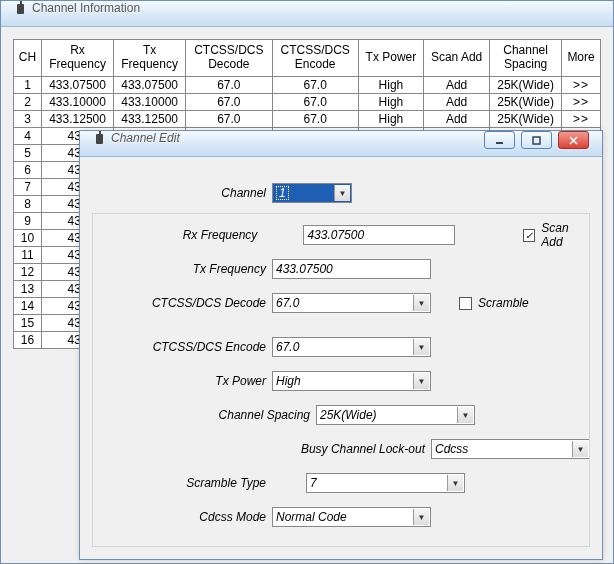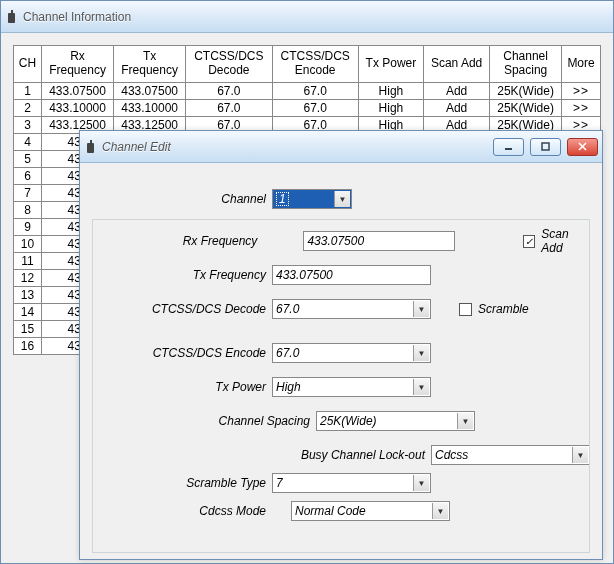--- a/index.html
+++ b/index.html
@@ -16,26 +16,26 @@
   .win {
     position: absolute;
     border: 1px solid #6c8fb3;
     background: #f0f0f0;
     box-shadow: 0 0 6px rgba(0,0,0,0.15);
   }
   .main-win {
     left: 0; top: 0; width: 614px; height: 564px;
   }
   .titlebar {
-    height: 32px;
+    height: 26px;
     background: linear-gradient(#f4f9ff, #dceaf8 50%, #c7def3);
     border-bottom: 1px solid #9cb9d8;
     display: flex;
-    align-items: center;
-    padding: 0 4px;
+    align-items: flex-start;
+    padding: 0 13px;
     gap: 4px;
     font-size: 12px;
     color: #555;
   }
   .titlebar .app-icon {
     width: 14px; height: 14px; display:flex; align-items:center; justify-content:center;
   }
   .titlebar .title-text { flex:1; text-shadow: 0 1px 0 #fff; }
   .titlebar .win-btn {
     width: 31px; height: 18px;
@@ -440,28 +440,28 @@
             <span class="arrow-btn">▼</span>
           </div>
       </div>
       <div class="form-row" style="margin-top:6px;justify-content:flex-end;">
         <div class="form-label">Busy Channel Lock-out</div>
         <div class="combo">
             <span>Cdcss</span>
             <span class="arrow-btn">▼</span>
           </div>
       </div>
-      <div class="form-row" style="">
+      <div class="form-row" style="margin-top:6px;gap:34px;">
         <div class="form-label">Scramble Type</div>
         <div class="combo">
             <span>7</span>
             <span class="arrow-btn">▼</span>
           </div>
       </div>
-      <div class="form-row" style="gap:19px;">
+      <div class="form-row" style="margin-top:6px;">
         <div class="form-label">Cdcss Mode</div>
         <div class="combo">
             <span>Normal Code</span>
             <span class="arrow-btn">▼</span>
           </div>
       </div>
     </div>
     <div class="fieldset-border"></div>
   </div>
 </div>

